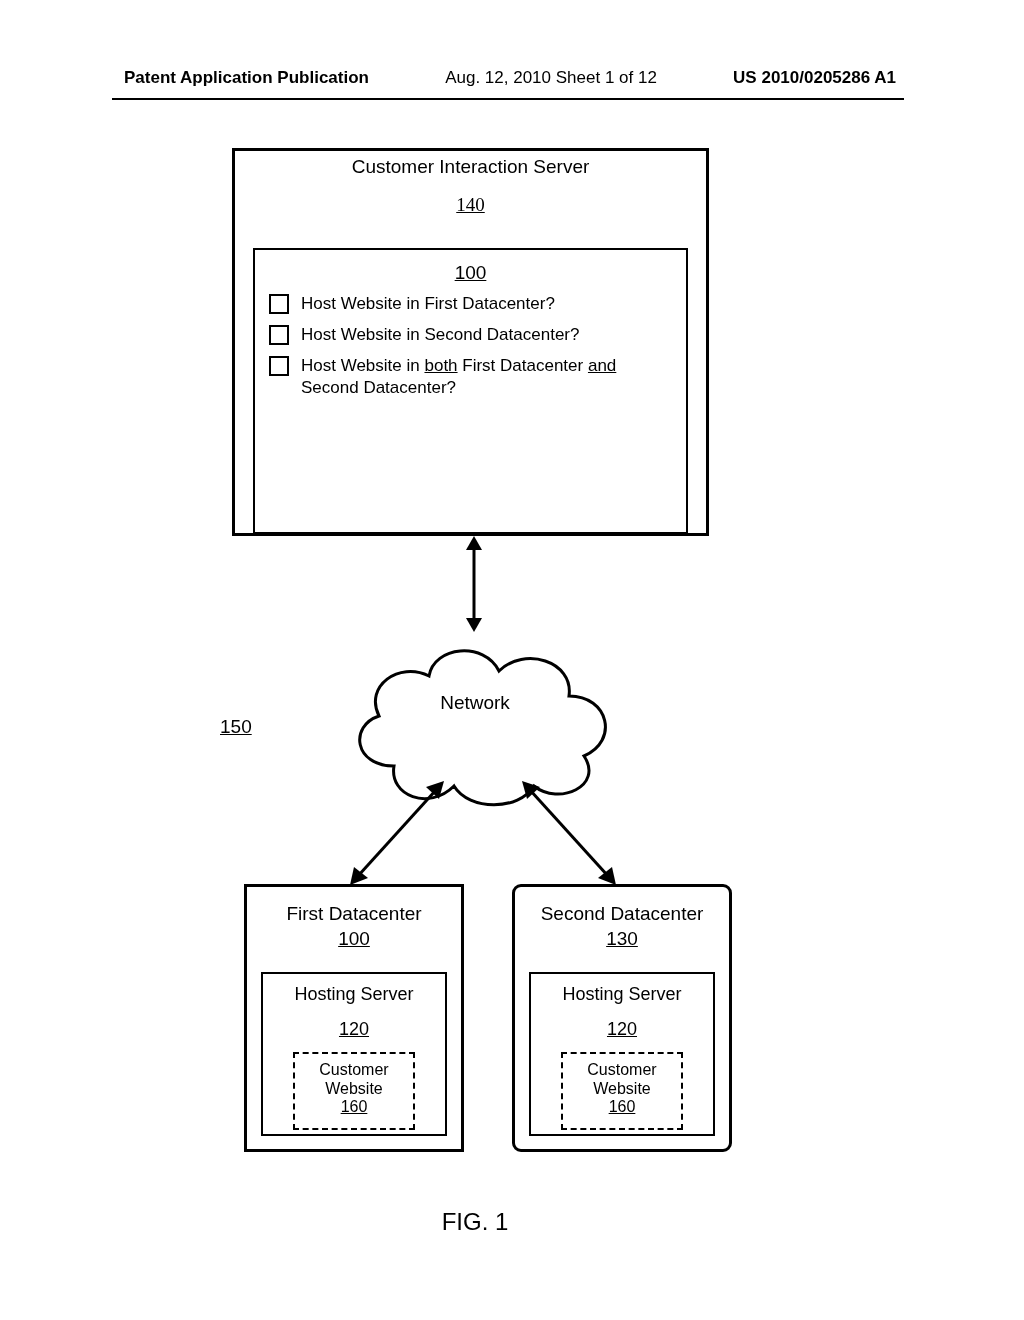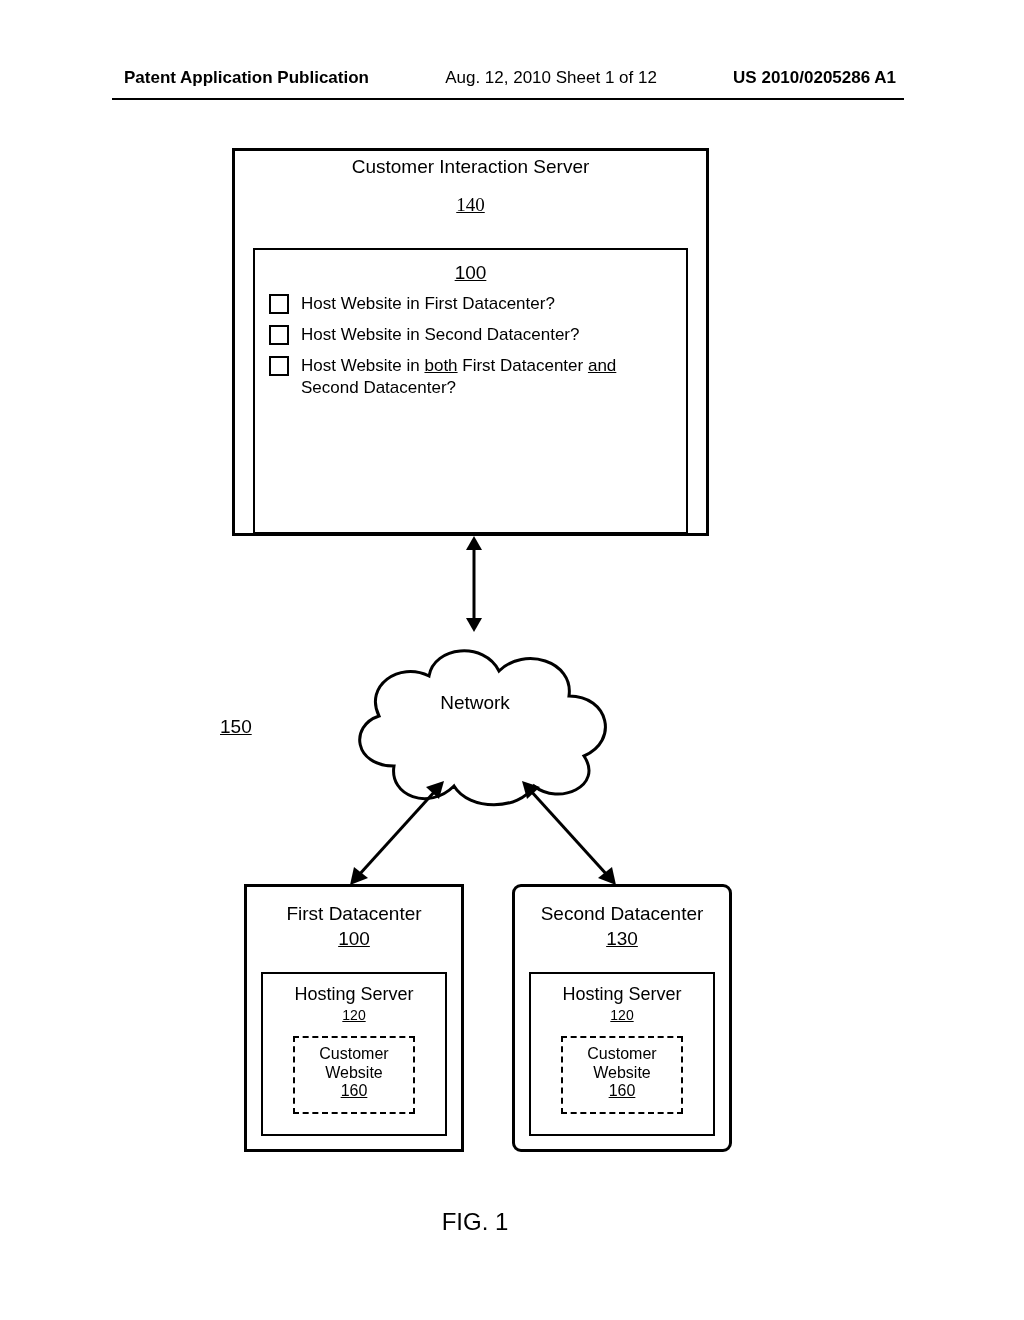--- a/index.html
+++ b/index.html
@@ -133,21 +133,21 @@
   .dc-ref { font-size: 19px; text-decoration: underline; margin-top: 3px; display: inline-block; }
 
   .hs-box {
     margin-top: 22px;
     border: 2px solid #000;
     height: 164px;
     padding: 10px 12px 8px 12px;
     text-align: center;
   }
   .hs-title { font-size: 18px; }
-  .hs-ref { font-size: 14px; text-decoration: underline; display: inline-block; margin-top: 2px; }
+  .hs-ref { font-size: 18px; text-decoration: underline; display: inline-block; margin-top: 14px; }
 
   .cw-box {
     margin: 12px auto 0 auto;
     width: 122px;
     height: 78px;
     border: 2px dashed #000;
     padding-top: 6px;
   }
   .cw-box .t { font-size: 16px; line-height: 19px; }
   .cw-box .r { font-size: 16px; text-decoration: underline; }

